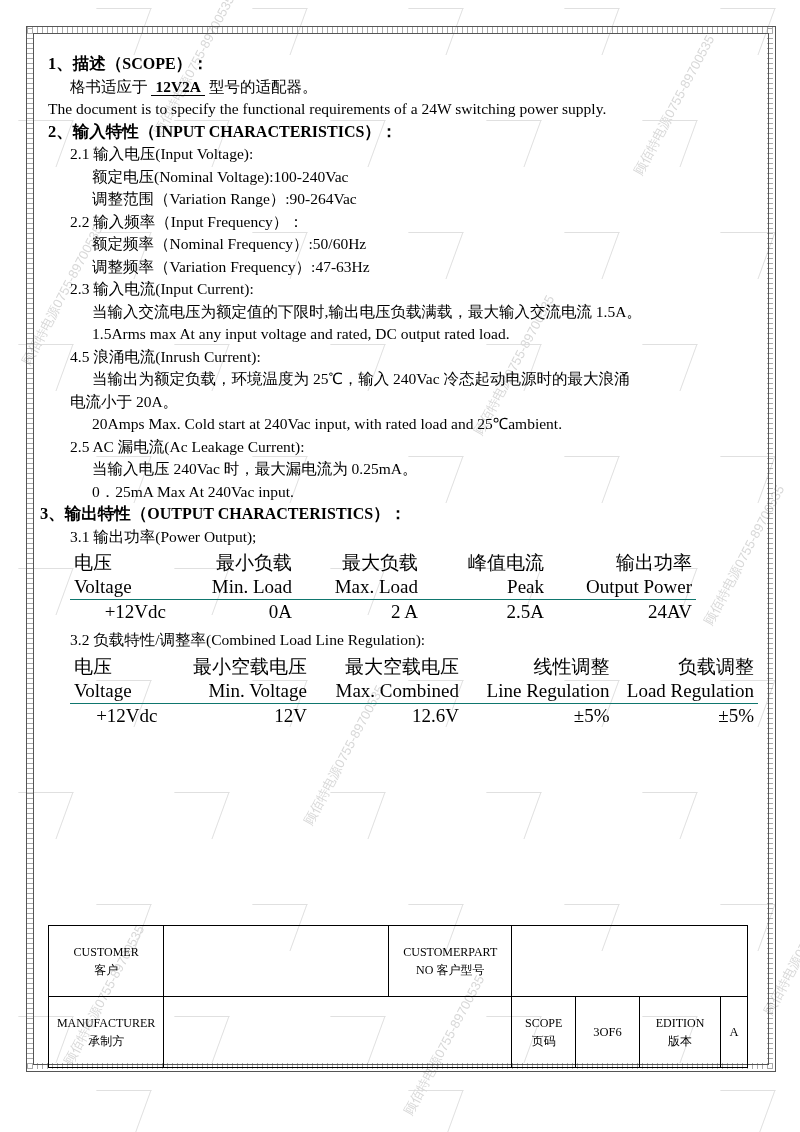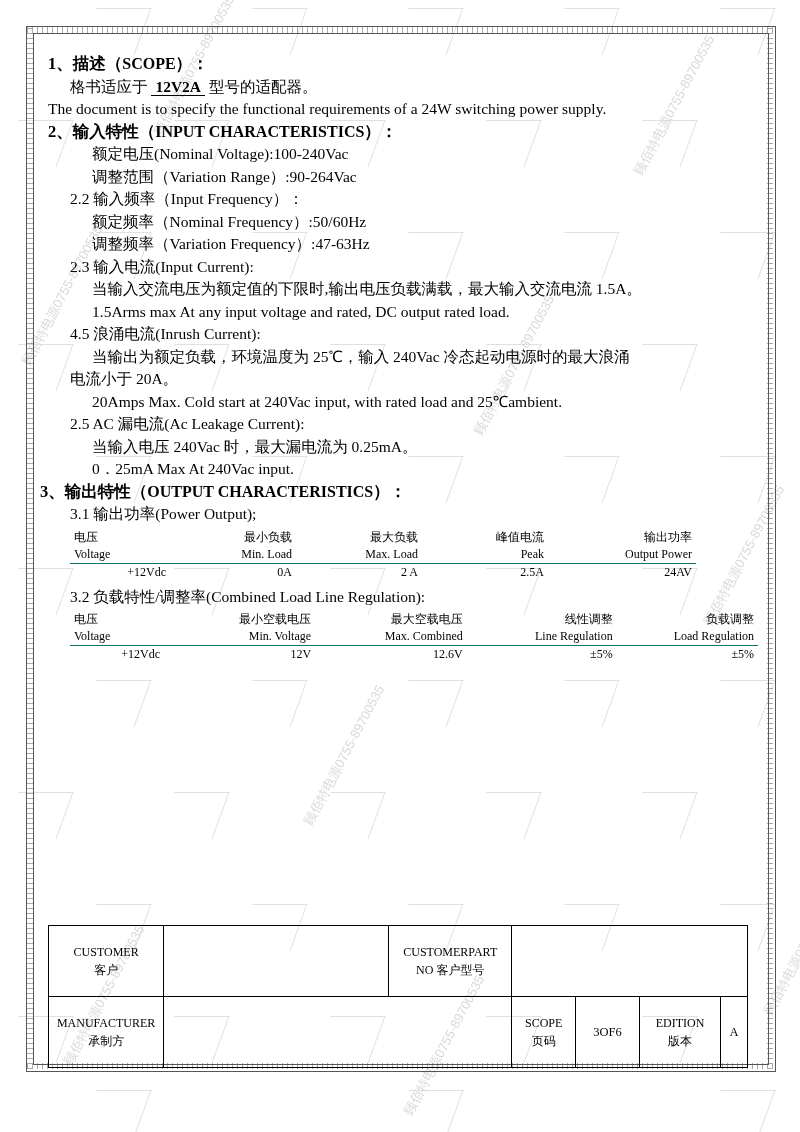--- a/index.html
+++ b/index.html
@@ -93,21 +93,21 @@
   .u-under {
     border-bottom: 1px solid #000;
     padding: 0 4px;
     font-weight: bold;
   }
 
   
   .spec-table {
     margin: 2px 0 8px 22px;
     border-collapse: collapse;
-    font-size: 12px;
+    font-size: 19px;
   }
   .spec-table td {
     padding: 2px 4px 3px 4px;
     white-space: nowrap;
   }
   .spec-table tr.underline td {
     border-bottom: 1px solid #0f766e;
   }
   .cell-c { text-align: right; }
   .cell-l { text-align: left; }
@@ -214,20 +214,21 @@
 
   <div class="lvl1">
     <span>格书适应于</span>
     <span class="u-under">12V2A</span>
     <span>型号的适配器。</span>
   </div>
   <div class="para">The document is to specify the functional requirements of a 24W switching power supply.</div>
 
   <div class="h-sec"><span>2、输入特性（</span><span class="en">INPUT CHARACTERISTICS</span><span>）：</span></div>
 
+  <div class="lvl1">2.1 输入电压(Input Voltage):</div>
   <div class="lvl2">额定电压(Nominal Voltage):100-240Vac</div>
   <div class="lvl2">调整范围（Variation Range）:90-264Vac</div>
 
   <div class="lvl1">2.2 输入频率（Input Frequency）：</div>
   <div class="lvl2">额定频率（Nominal Frequency）:50/60Hz</div>
   <div class="lvl2">调整频率（Variation Frequency）:47-63Hz</div>
 
   <div class="lvl1">2.3 输入电流(Input Current):</div>
   <div class="lvl2">当输入交流电压为额定值的下限时,输出电压负载满载，最大输入交流电流 1.5A。</div>
   <div class="lvl2">1.5Arms max At any input voltage and rated, DC output rated load.</div>

